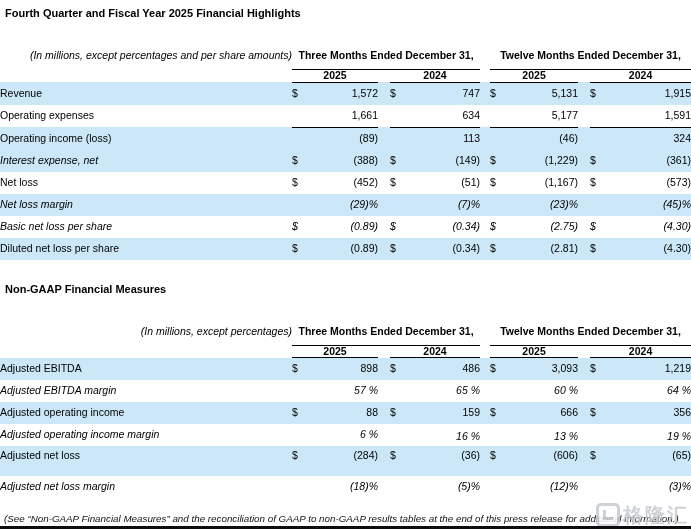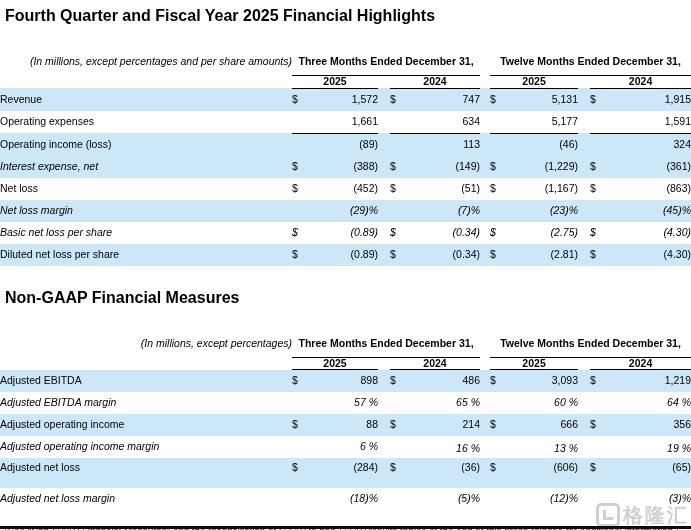--- a/index.html
+++ b/index.html
@@ -1,18 +1,18 @@
 <!DOCTYPE html>
 <html><head>
 <meta charset="utf-8">
 <style>
   html,body{margin:0;padding:0;background:#fff;}
   .page{width:691px;height:530px;position:relative;background:#fff;overflow:hidden;
         font-family:"Liberation Sans",sans-serif;color:#000;}
-  .sec-title{font-size:16px;font-weight:bold;padding:7px 0 0 5px;}
+  .sec-title{font-size:11px;font-weight:bold;padding:7px 0 0 5px;}
   table.fin{border-collapse:collapse;table-layout:fixed;width:691px;margin-top:24px;}
   table.fin td{padding:0;font-size:10.5px;vertical-align:middle;line-height:1.1;}
   td.note{font-size:9.5px;font-style:italic;text-align:right;vertical-align:bottom;padding:0 3px 7px 0;}
   td.grp{font-size:10.5px;font-weight:bold;text-align:center;vertical-align:bottom;
          padding-bottom:5px;border-bottom:1.5px solid #000;}
   tr.hr1 td{height:26px;}
   td.yr{font-weight:bold;text-align:center;border-bottom:1.5px solid #000;padding:6px 0 6px;}
   tbody.data td{height:22px;}
   tr.hl td{background:#cce8f8;}
   td.lbl{padding-left:5px;text-align:left;}
@@ -135,21 +135,21 @@
           <td class="d">$</td>
           <td class="v"><span>(452)</span></td>
           <td></td>
           <td class="d">$</td>
           <td class="v"><span>(51)</span></td>
           <td></td>
           <td class="d">$</td>
           <td class="v"><span>(1,167)</span></td>
           <td></td>
           <td class="d">$</td>
-          <td class="v"><span>(863)</span></td>
+          <td class="v"><span>(573)</span></td>
         </tr>
         <tr class="hl itl itv">
           <td class="lbl">Net loss margin</td>
           <td class="d"></td>
           <td class="v"><span>(29)%</span></td>
           <td></td>
           <td class="d"></td>
           <td class="v"><span>(7)%</span></td>
           <td></td>
           <td class="d"></td>
@@ -252,21 +252,21 @@
           <td></td>
           <td class="d"></td>
           <td class="v"><span>64 %</span></td>
         </tr>
         <tr class="hl">
           <td class="lbl">Adjusted operating income</td>
           <td class="d">$</td>
           <td class="v"><span>88</span></td>
           <td></td>
           <td class="d">$</td>
-          <td class="v"><span>214</span></td>
+          <td class="v"><span>159</span></td>
           <td></td>
           <td class="d">$</td>
           <td class="v"><span>666</span></td>
           <td></td>
           <td class="d">$</td>
           <td class="v"><span>356</span></td>
         </tr>
         <tr class="itl itv">
           <td class="lbl">Adjusted operating income margin</td>
           <td class="d"></td>

